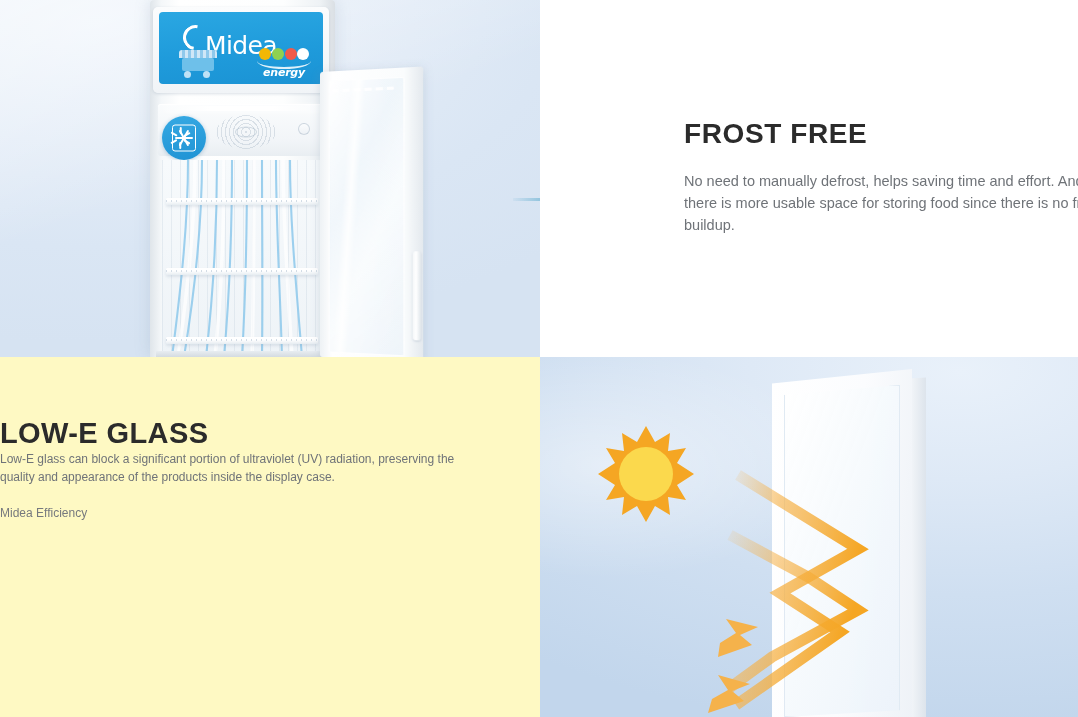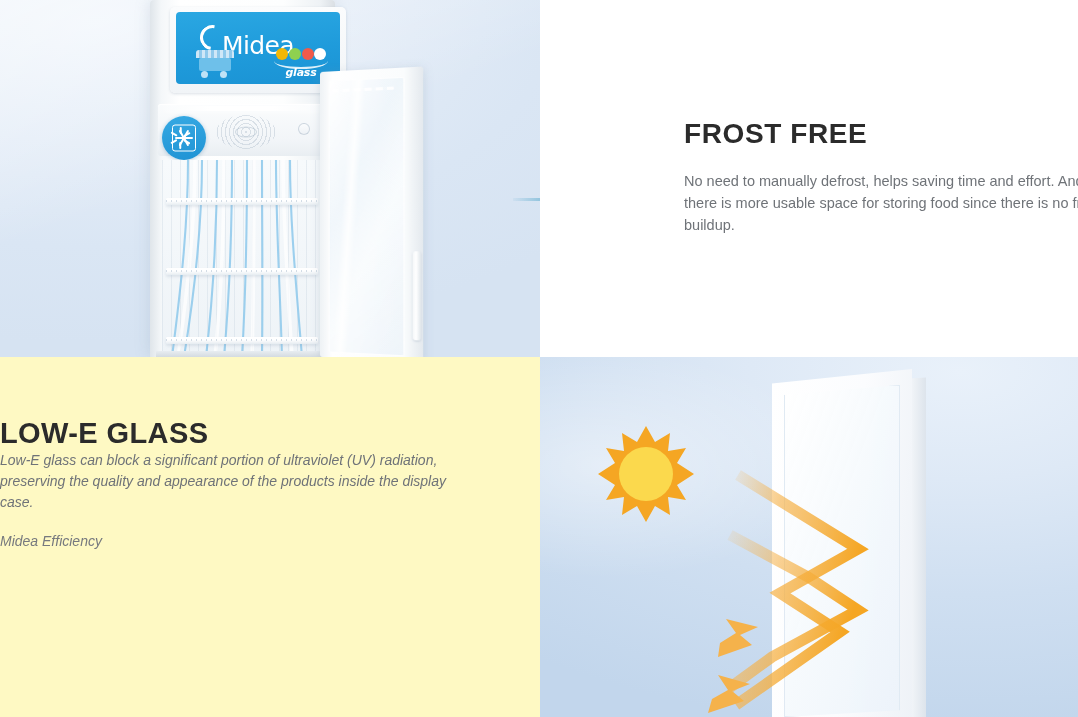--- a/index.html
+++ b/index.html
@@ -38,21 +38,20 @@
     border-radius:4px 4px 0 0;
     box-shadow:0 0 16px rgba(120,140,165,.22);
   }
   
   .lightbox {
     position:absolute; left:3px; top:7px; width:176px; height:86px;
     background:linear-gradient(180deg,#fbfcfd 0%,#f1f4f7 100%);
     border-radius:5px;
     box-shadow:0 1px 3px rgba(110,130,155,.25);
     padding:4px;
-    margin-left:17px;
   }
   .lightbox-inner{
     position:absolute; left:6px; top:5px; right:6px; bottom:9px;
     background:linear-gradient(175deg,#2aa7e2 0%,#1f9bdb 55%,#1b93d4 100%);
     border-radius:4px;
     overflow:hidden;
   }
   .midea-word{
     position:absolute; left:50%; top:50%; transform:translate(-50%,-58%);
     color:#ffffff; font-size:25px; letter-spacing:-.6px; font-weight:400;
@@ -229,21 +228,21 @@
     margin-top:20px; font-size:14.5px; line-height:1.52; color:#6f7378;
     font-family:"Liberation Sans", sans-serif;
   }
 
   
   .copy-bl{ position:absolute; left:0px; top:60px; width:470px; }
   .h-big2{
     font-size:29px; font-weight:700; color:#2b2b2b; letter-spacing:.4px;
   }
   .sub-lbl{ margin-top:22px; font-size:14.5px; color:#76797e; line-height:1.5; }
-  .para{ font-size:14px; color:#6f7378; line-height:1.50;font-style:italic; }
+  .para{ font-size:12px; color:#6f7378; line-height:1.50; }
   .gap{ height:18px; }
 
   
   .scene-br{
     position:absolute; inset:0;
     background:
       radial-gradient(130% 100% at 78% 4%, #e9f1fa 0%, #dee9f6 30%, #cfdff1 62%, #c2d6ec 100%);
   }
   .scene-br:after{
     content:""; position:absolute; inset:0;
@@ -308,21 +307,21 @@
             </div>
 
             <div class="summer-badge" data-name="summer-campaign-logo">
               <div class="summer-top" data-name="summer-dots-icon">
                 <span class="sm-dot sm-d1"></span>
                 <span class="sm-dot sm-d2"></span>
                 <span class="sm-dot sm-d3"></span>
                 <span class="sm-dot sm-d4"></span>
               </div>
               <div class="summer-arc" data-name="summer-arc-icon"></div>
-              <div class="summer-word" data-name="summer-logo-text">glass</div>
+              <div class="summer-word" data-name="summer-logo-text">energy</div>
             </div>
           </div>
         </div>
 
         <div class="plenum" data-name="cooler-air-plenum">
           <div class="plenum-strip" data-name="interior-led-strip"></div>
           <div class="fan-grille" data-name="fan-grille-icon">
             <div class="fan-hub" data-name="fan-hub-icon"></div>
           </div>
           <div class="small-dial" data-name="thermostat-dial"></div>

